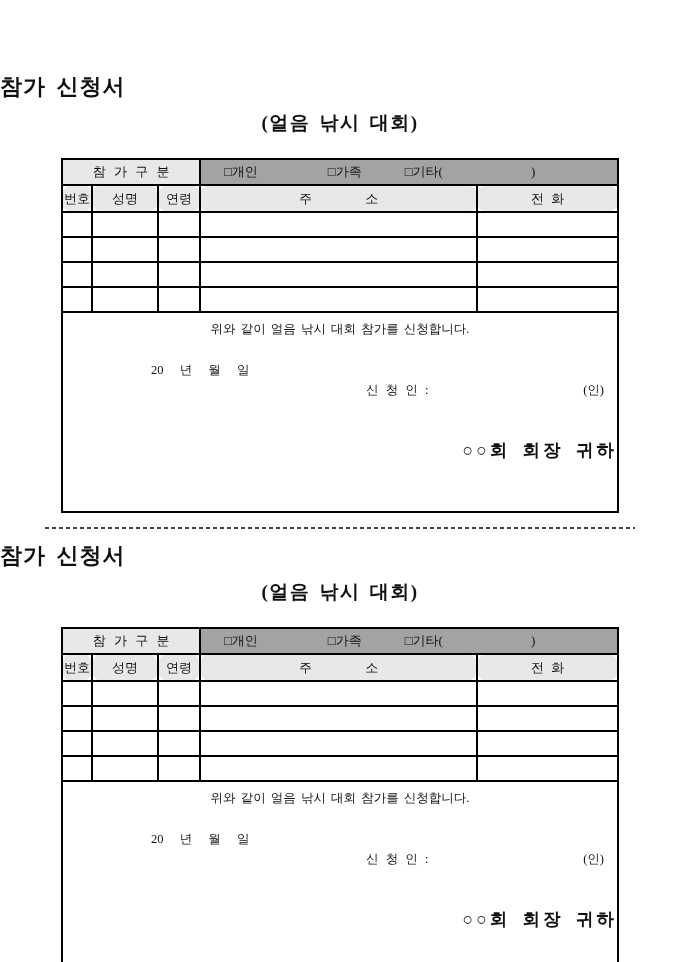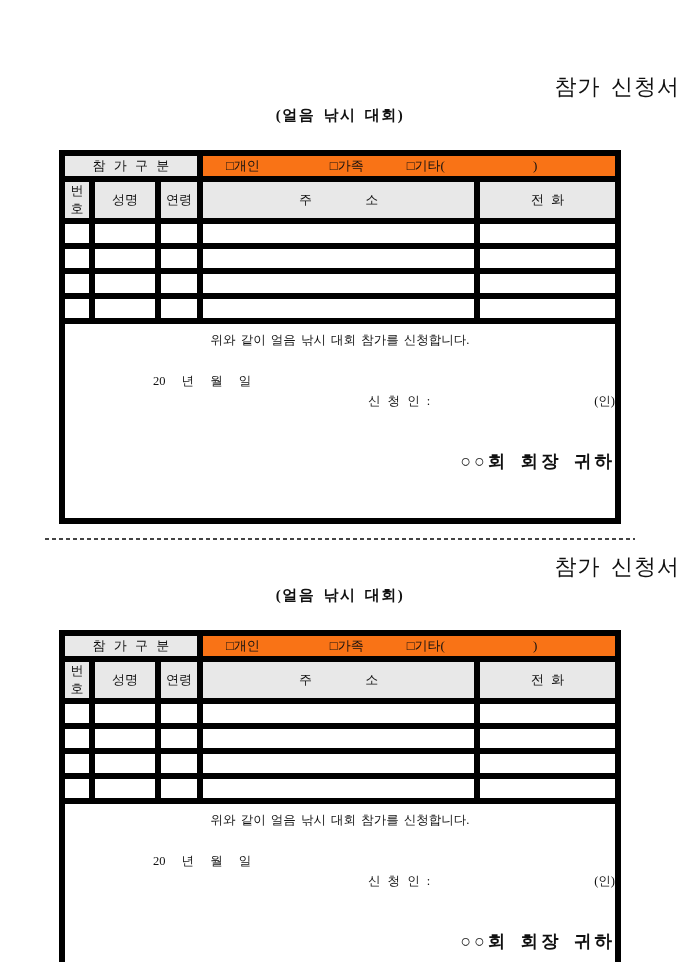--- a/index.html
+++ b/index.html
@@ -8,61 +8,61 @@
     background: #ffffff;
     color: #111111;
     font-family: "Liberation Serif", "DejaVu Serif", serif;
     overflow: hidden;
   }
   .sheet { width: 680px; }
   .sheet.first { padding-top: 74px; }
   .sheet.second { padding-top: 14px; }
 
   .title {
-    text-align: right;
+    text-align: left;
     font-size: 22px;
-    font-weight: 400;
+    font-weight: 700;
     letter-spacing: 1px;
     line-height: 26px;
     word-spacing: 4px;
   }
   .subtitle {
     text-align: center;
-    font-size: 15px;
+    font-size: 19px;
     font-weight: 700;
     letter-spacing: 1.5px;
     line-height: 18px;
-    margin-top: 6px;
+    margin-top: 14px;
     word-spacing: 3px;
   }
 
   table.grid {
     width: 556px;
     margin: 26px auto 0 auto;
     border-collapse: collapse;
     table-layout: fixed;
     border: 2px solid #222222;
     font-size: 13px;
   }
-  table.grid td { border: 6px solid #000000; }
+  table.grid td { border: 2px solid #000000; }
 
   .shade { background: #e8e8e8; }
   .c { text-align: center; vertical-align: middle; }
 
   tr.r-cat td { height: 26px; }
   .cat-label { word-spacing: 5px; }
-  .cat-options { background: #f97316; }
+  .cat-options { background: #a3a3a3; }
   .cat-options .optwrap { display: flex; align-items: center; height: 100%; }
   .opt { white-space: nowrap; }
   .opt.o1 { margin-left: 23px; }
   .opt.o2 { margin-left: 70px; }
   .opt.o3 { margin-left: 43px; }
   .opt.o4 { margin-left: 88px; }
 
-  tr.r-head td { height: 27px; }
+  tr.r-head td { height: 27px; border-radius: 10px; }
   .wz-addr { word-spacing: 50px; }
   .wz-phone { word-spacing: 4px; }
 
   tr.r-data td { height: 25px; background: #ffffff; }
 
   td.foot { height: 200px; vertical-align: top; padding: 0; }
   .stmt {
     text-align: center;
     font-size: 12.5px;
     line-height: 14px;
@@ -77,20 +77,21 @@
     word-spacing: 13px;
     white-space: pre;
   }
   .appl {
     display: flex;
     justify-content: space-between;
     font-size: 12.5px;
     line-height: 14px;
     margin-top: 6px;
     padding-left: 303px;
+    padding-right: 13px;
     word-spacing: 4px;
   }
   .addr {
     text-align: right;
     font-size: 17.5px;
     font-weight: 700;
     line-height: 22px;
     margin-top: 42px;
     letter-spacing: 3px;
     word-spacing: 5px;

